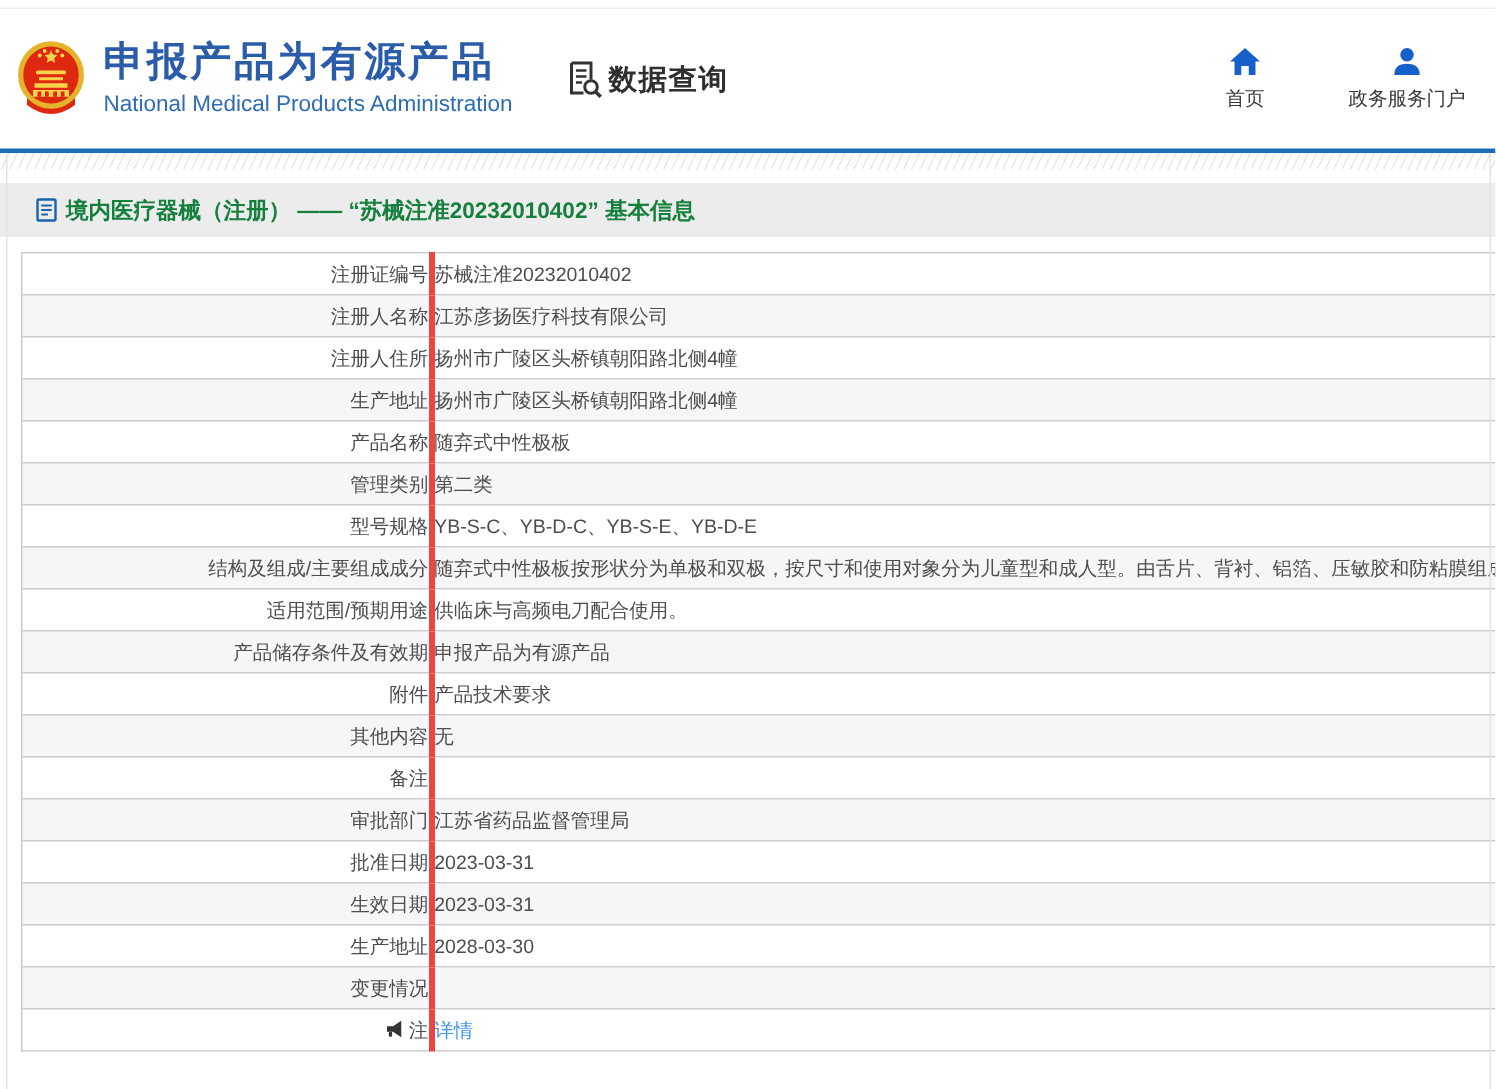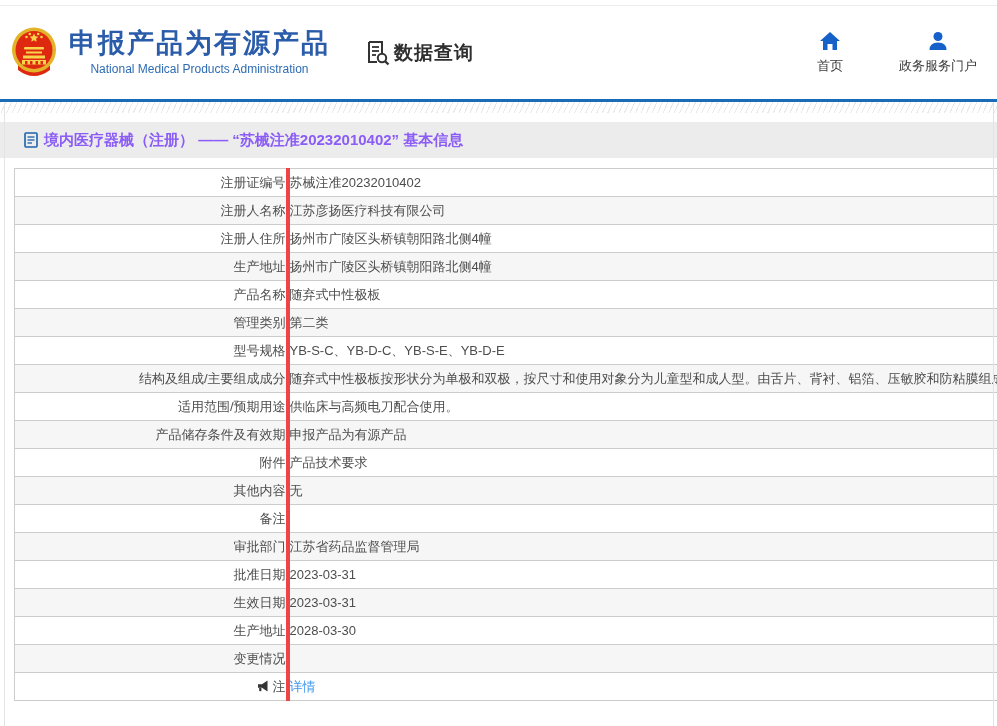--- a/index.html
+++ b/index.html
@@ -12,21 +12,21 @@
     position: relative;
   }
   .topstrip { height: 6px; border-bottom: 1px solid #ededed; }
 
   
   .header { height: 93px; display: flex; align-items: center; padding: 0 14px 0 10px; }
   .brand { display: flex; align-items: center; }
   .emblem { width: 48px; height: 52px; display: inline-block; }
   .brand-text { margin-left: 11px; }
   .brand-cn { font-size: 27px; font-weight: bold; color: #2a5caa; letter-spacing: 2px; line-height: 1.1; }
-  .brand-en { font-size: 12px; color: #2e6cb3; margin-top: 4px; text-align: center; }
+  .brand-en { font-size: 15px; color: #2e6cb3; margin-top: 4px; }
   .data-query { display: flex; align-items: center; margin-left: 34px; cursor: pointer; }
   .dq-icon { width: 27px; height: 27px; display: inline-block; }
   .dq-label { font-size: 19px; font-weight: 600; color: #2f2f2f; margin-left: 3px; letter-spacing: 1px; }
   .spacer { flex: 1; }
   .top-nav { display: flex; gap: 56px; margin-right: 6px; }
   .nav-item { display: flex; flex-direction: column; align-items: center; text-decoration: none; cursor: pointer; }
   .nav-icon { width: 22px; height: 20px; display: inline-block; }
   .nav-label { font-size: 13px; color: #3a3a3a; margin-top: 6px; }
 
   .blue-line { height: 3px; background: #1a6cb8; }
@@ -34,21 +34,21 @@
     background: repeating-linear-gradient(115deg, #e9e9e9 0 1px, transparent 1px 5px); }
 
   .edge { position: absolute; top: 103px; bottom: 0; width: 1px; background: #e3e3e3; }
   .edge.left  { left: 4px; }
   .edge.right { right: 3px; }
 
   
   .title-band { margin-top: 9px; height: 36px; background: #ececec;
     display: flex; align-items: center; padding-left: 24px; }
   .title-icon { width: 14px; height: 16px; display: inline-block; }
-  .title-text { font-size: 15px; font-weight: bold; color: #8b5cf6; margin-left: 6px; }
+  .title-text { font-size: 15px; font-weight: bold; color: #15803d; margin-left: 6px; }
 
   
   .info-table { margin: 10px 0 0 14px; border-collapse: collapse; width: 983px;
     table-layout: fixed; border-left: 1px solid #ccc; border-bottom: 1px solid #ccc; }
   .info-table col.c1 { width: 273px; }
   .info-table td { height: 28px; border-top: 1px solid #ccc; font-size: 13px;
     color: #4d4d4d; padding: 0; vertical-align: middle; white-space: nowrap; }
   .info-table tr:nth-child(even) { background: #f6f6f6; }
   .label-cell { text-align: right; padding-right: 12px; border-right: 4px solid #ef4444; }
   .value-cell { text-align: left; padding-left: 12px; overflow: hidden; }

